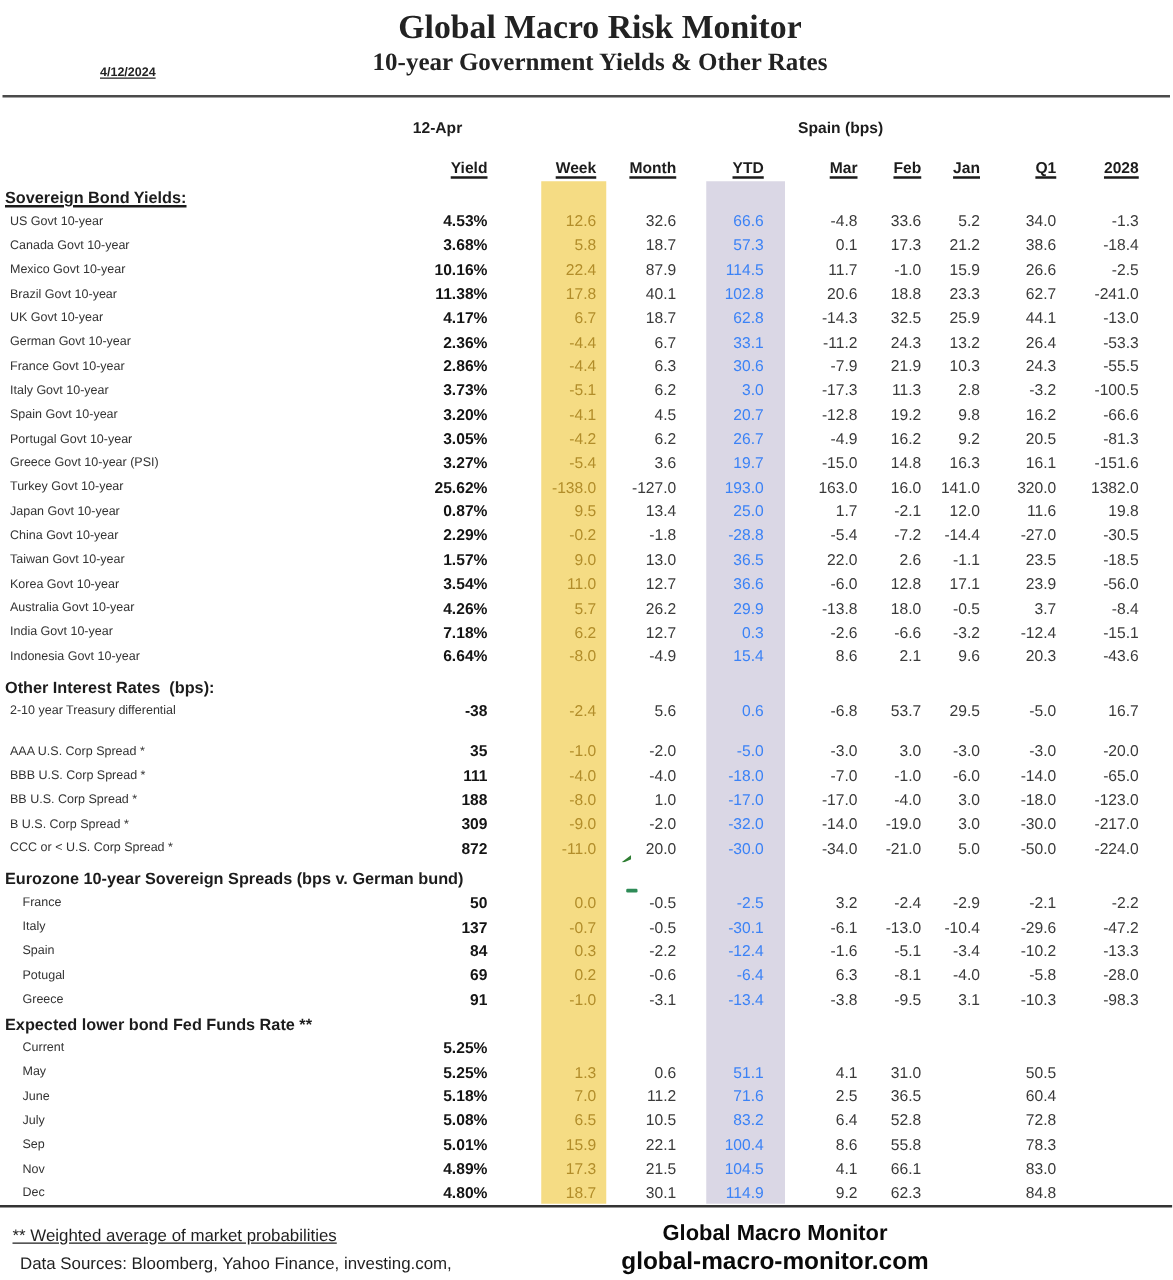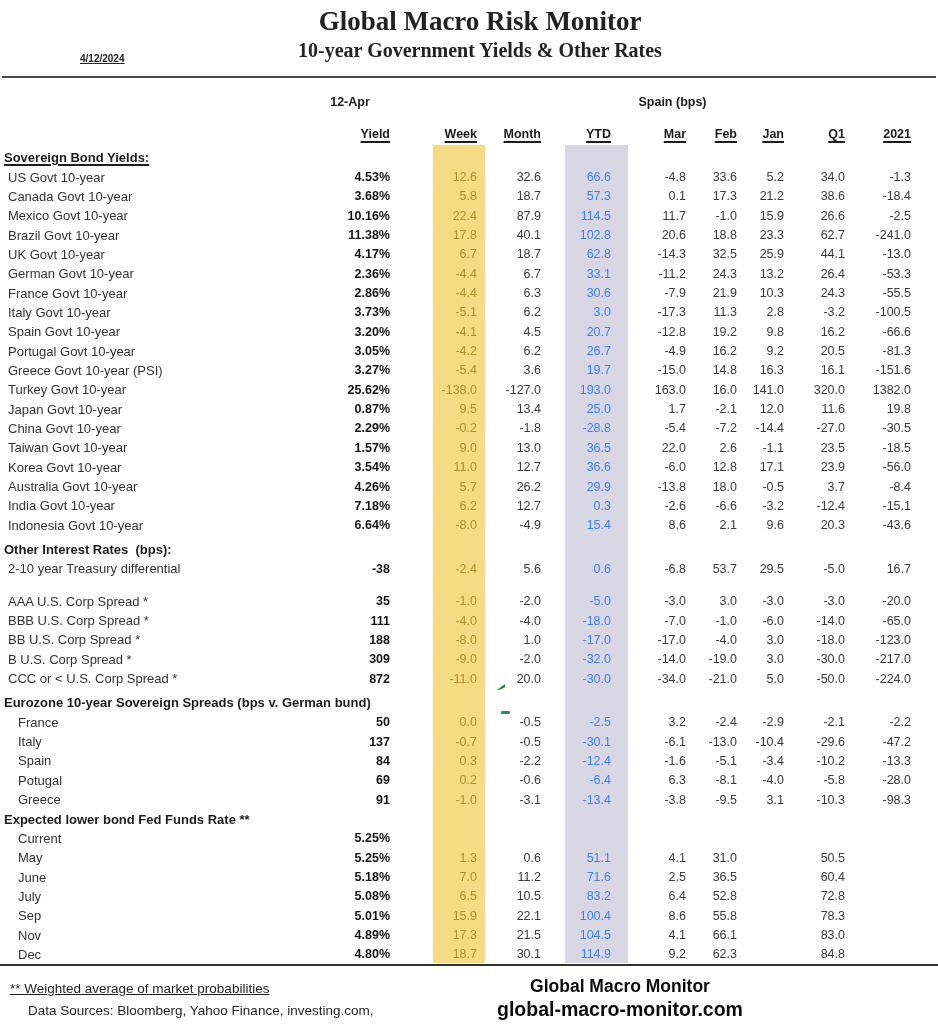--- a/index.html
+++ b/index.html
@@ -23,21 +23,21 @@
 
   
   .grp{position:absolute;top:95px;font-size:12.5px;font-weight:700;text-align:center;color:#1c1c1c;}
   .grp.apr{left:305px;width:90px;}
   .grp.chg{left:560px;width:225px;}
 
   
   .hdrrow{position:absolute;left:0;top:124px;width:748px;}
   .tbody{position:absolute;left:0;top:148px;width:938px;}
   .row{display:flex;align-items:center;height:19.35px;font-size:12.5px;white-space:pre;}
-  .label{flex:0 0 310px;box-sizing:border-box;padding-left:8px;font-size:13px;color:#333;}
+  .label{flex:0 0 310px;box-sizing:border-box;padding-left:8px;font-size:10px;color:#333;}
   .label.indent{padding-left:18px;}
   .cell{box-sizing:border-box;text-align:right;color:#3a3a3a;}
   .cell.yield{flex:0 0 80px;font-weight:700;color:#141414;}
   .gapA{flex:0 0 43px;}
   .cell.week{flex:0 0 52px;padding-right:8px;color:#B28D2A;}
   .cell.month{flex:0 0 56px;}
   .gapB{flex:0 0 24px;}
   .cell.ytd{flex:0 0 63px;padding-right:17px;color:#3b82f6;}
   .cell.mar{flex:0 0 58px;}
   .cell.feb{flex:0 0 51px;}
@@ -53,21 +53,21 @@
   .section-header{font-size:13px;font-weight:700;color:#1c1c1c;padding-left:4px;}
   .section-header.u{text-decoration:underline;text-decoration-thickness:1.5px;text-underline-offset:2px;}
 
   
   .gmark1{position:absolute;left:497px;top:684px;width:8px;height:6px;background:#2e7d32;
           clip-path:polygon(0 100%,100% 0,100% 55%,25% 100%);}
   .gmark2{position:absolute;left:501px;top:711px;width:9px;height:3px;background:#2e8b57;border-radius:1px;}
 
   
   .fnote1{position:absolute;left:10px;top:981px;font-size:13.5px;color:#1f1f1f;text-decoration:underline;}
-  .fnote2{position:absolute;left:28px;top:1003px;font-size:13.5px;color:#1f1f1f;}
+  .fnote2{position:absolute;left:16px;top:1003px;font-size:13.5px;color:#1f1f1f;}
   .brand{position:absolute;left:440px;top:976px;width:360px;text-align:center;color:#0a0a0a;}
   .brand .bname{font-size:17.5px;font-weight:700;line-height:21px;}
   .brand .burl{font-size:19.5px;font-weight:700;line-height:24px;}
 </style>
 </head>
 <body>
 
 <div class="page">
 
   <div class="hl week"></div>
@@ -88,21 +88,21 @@
     <span class="cell yield">Yield</span>
     <span class="gapA"></span>
     <span class="cell week">Week</span>
     <span class="cell month">Month</span>
     <span class="gapB"></span>
     <span class="cell ytd">YTD</span>
     <span class="cell mar">Mar</span>
     <span class="cell feb">Feb</span>
     <span class="cell jan">Jan</span>
     <span class="cell q1">Q1</span>
-    <span class="cell y2023">2021</span>
+    <span class="cell y2023">2028</span>
   </div>
 
   <div class="tbody">
       <div class="row"><span class="section-header u">Sovereign Bond Yields:</span></div>
       <div class="row"><span class="label">US Govt 10-year</span><span class="cell yield">4.53%</span><span class="gapA"></span><span class="cell week">12.6</span><span class="cell month">32.6</span><span class="gapB"></span><span class="cell ytd">66.6</span><span class="cell mar">-4.8</span><span class="cell feb">33.6</span><span class="cell jan">5.2</span><span class="cell q1">34.0</span><span class="cell y2023">-1.3</span></div>
       <div class="row"><span class="label">Canada Govt 10-year</span><span class="cell yield">3.68%</span><span class="gapA"></span><span class="cell week">5.8</span><span class="cell month">18.7</span><span class="gapB"></span><span class="cell ytd">57.3</span><span class="cell mar">0.1</span><span class="cell feb">17.3</span><span class="cell jan">21.2</span><span class="cell q1">38.6</span><span class="cell y2023">-18.4</span></div>
       <div class="row"><span class="label">Mexico Govt 10-year</span><span class="cell yield">10.16%</span><span class="gapA"></span><span class="cell week">22.4</span><span class="cell month">87.9</span><span class="gapB"></span><span class="cell ytd">114.5</span><span class="cell mar">11.7</span><span class="cell feb">-1.0</span><span class="cell jan">15.9</span><span class="cell q1">26.6</span><span class="cell y2023">-2.5</span></div>
       <div class="row"><span class="label">Brazil Govt 10-year</span><span class="cell yield">11.38%</span><span class="gapA"></span><span class="cell week">17.8</span><span class="cell month">40.1</span><span class="gapB"></span><span class="cell ytd">102.8</span><span class="cell mar">20.6</span><span class="cell feb">18.8</span><span class="cell jan">23.3</span><span class="cell q1">62.7</span><span class="cell y2023">-241.0</span></div>
       <div class="row"><span class="label">UK Govt 10-year</span><span class="cell yield">4.17%</span><span class="gapA"></span><span class="cell week">6.7</span><span class="cell month">18.7</span><span class="gapB"></span><span class="cell ytd">62.8</span><span class="cell mar">-14.3</span><span class="cell feb">32.5</span><span class="cell jan">25.9</span><span class="cell q1">44.1</span><span class="cell y2023">-13.0</span></div>
       <div class="row"><span class="label">German Govt 10-year</span><span class="cell yield">2.36%</span><span class="gapA"></span><span class="cell week">-4.4</span><span class="cell month">6.7</span><span class="gapB"></span><span class="cell ytd">33.1</span><span class="cell mar">-11.2</span><span class="cell feb">24.3</span><span class="cell jan">13.2</span><span class="cell q1">26.4</span><span class="cell y2023">-53.3</span></div>

